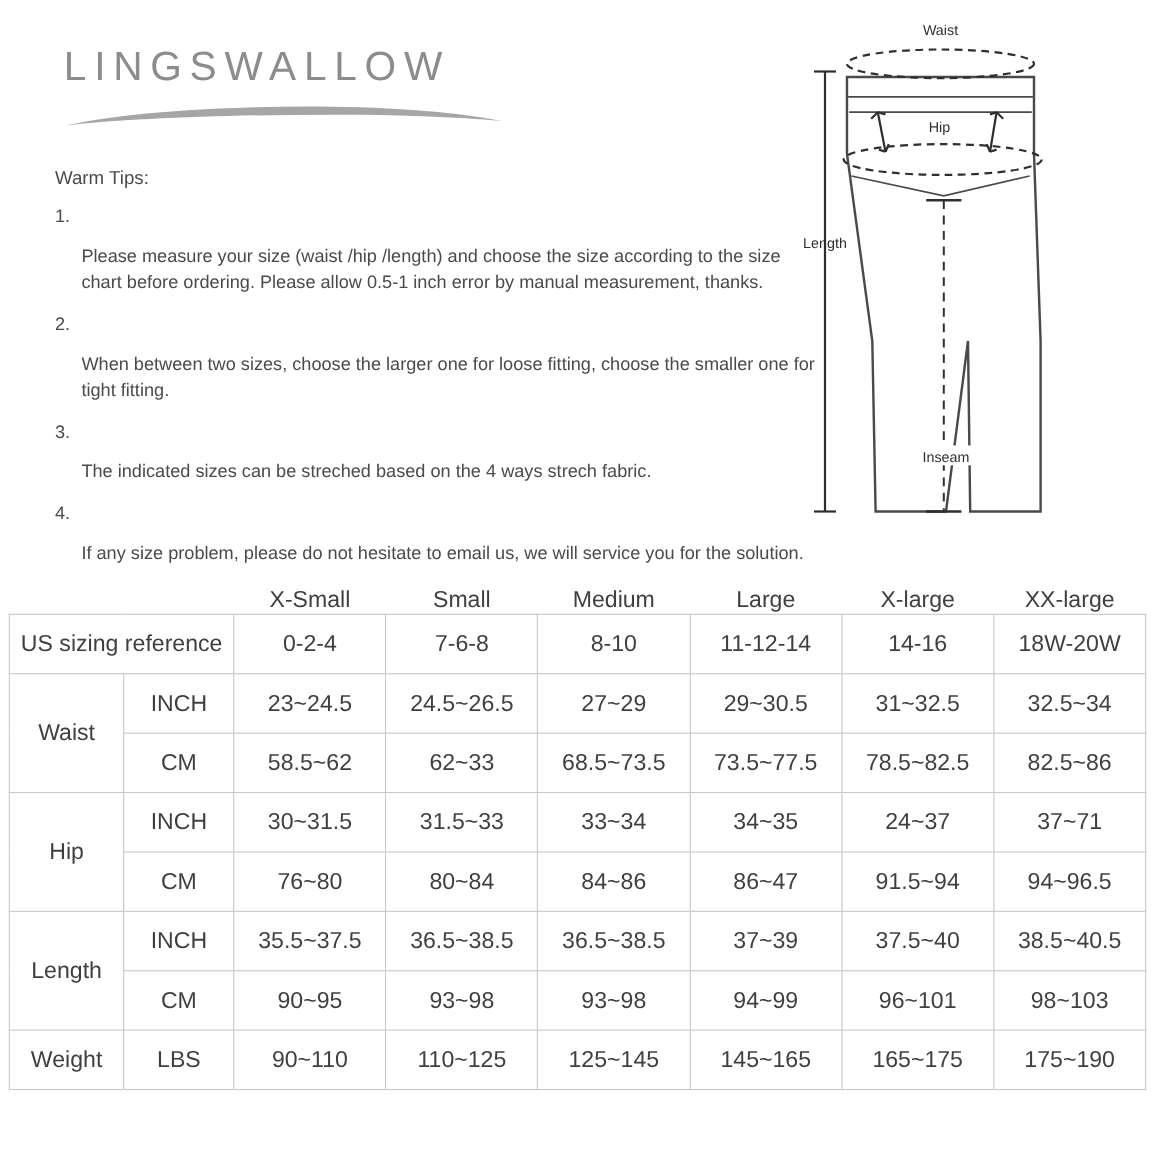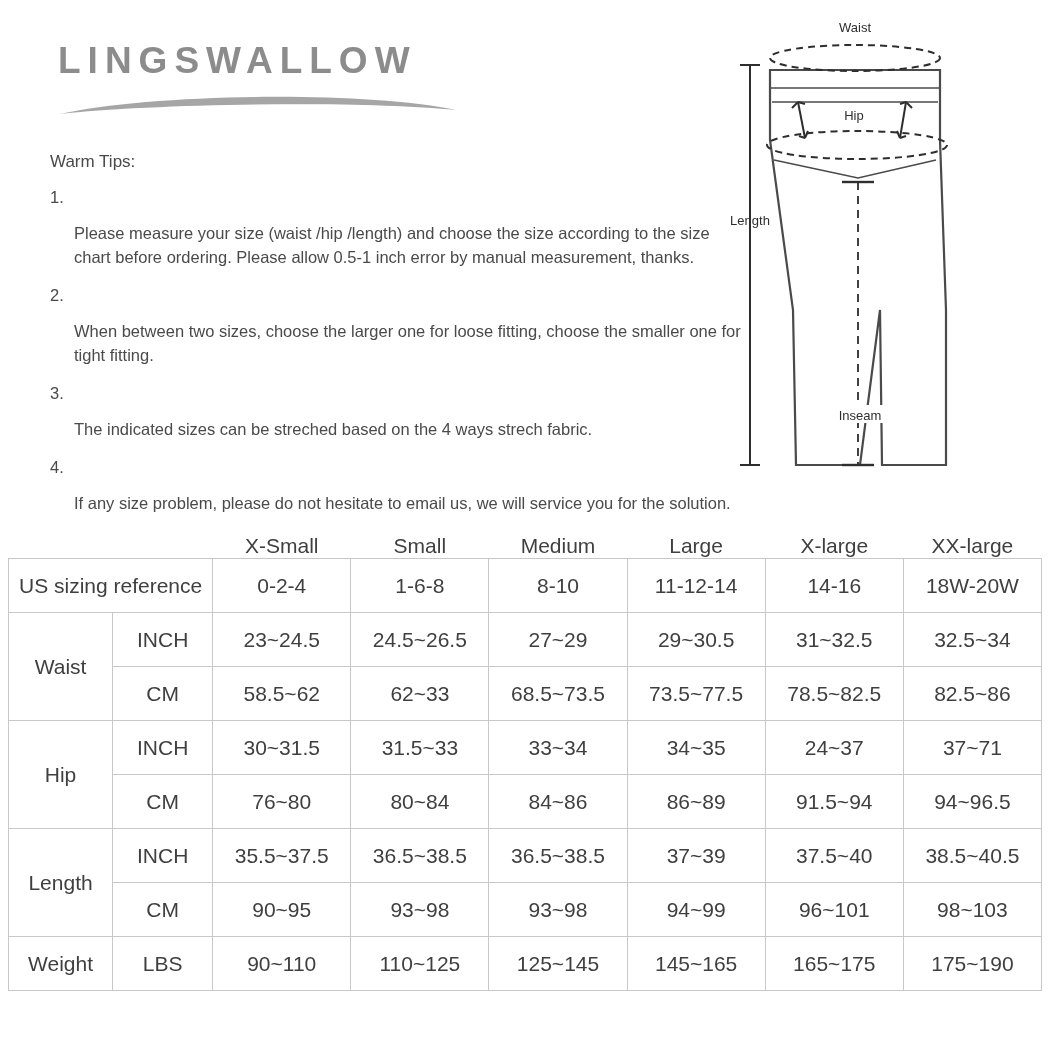--- a/index.html
+++ b/index.html
@@ -25,21 +25,21 @@
   .brand {
     position: absolute;
     left: 58px;
     top: 40px;
     width: 420px;
   }
   .brand-name {
     font-size: 37px;
     letter-spacing: 7px;
     color: #8c8c8c;
-    font-weight: 700;
+    font-weight: 400;
     white-space: nowrap;
   }
   .brand-swoosh {
     margin-top: 6px;
     width: 400px;
     height: 30px;
   }
 
   .tips {
     position: absolute;
@@ -222,21 +222,21 @@
         <td class="hdr-size">Small</td>
         <td class="hdr-size">Medium</td>
         <td class="hdr-size">Large</td>
         <td class="hdr-size">X-large</td>
         <td class="hdr-size">XX-large</td>
       </tr>
 
       <tr>
         <td class="us-ref" colspan="2">US sizing reference</td>
         <td class="val">0-2-4</td>
-        <td class="val">1-6-8</td>
+        <td class="val">7-6-8</td>
         <td class="val">8-10</td>
         <td class="val">11-12-14</td>
         <td class="val">14-16</td>
         <td class="val">18W-20W</td>
       </tr>
 
       <tr>
         <td class="grp-label" rowspan="2">Waist</td>
         <td class="unit-label">INCH</td>
         <td class="val">23~24.5</td>
@@ -266,21 +266,21 @@
         <td class="val">34~35</td>
         <td class="val">24~37</td>
         <td class="val">37~71</td>
       </tr>
 
       <tr>
         <td class="unit-label">CM</td>
         <td class="val">76~80</td>
         <td class="val">80~84</td>
         <td class="val">84~86</td>
-        <td class="val">86~89</td>
+        <td class="val">86~47</td>
         <td class="val">91.5~94</td>
         <td class="val">94~96.5</td>
       </tr>
 
       <tr>
         <td class="grp-label" rowspan="2">Length</td>
         <td class="unit-label">INCH</td>
         <td class="val">35.5~37.5</td>
         <td class="val">36.5~38.5</td>
         <td class="val">36.5~38.5</td>

